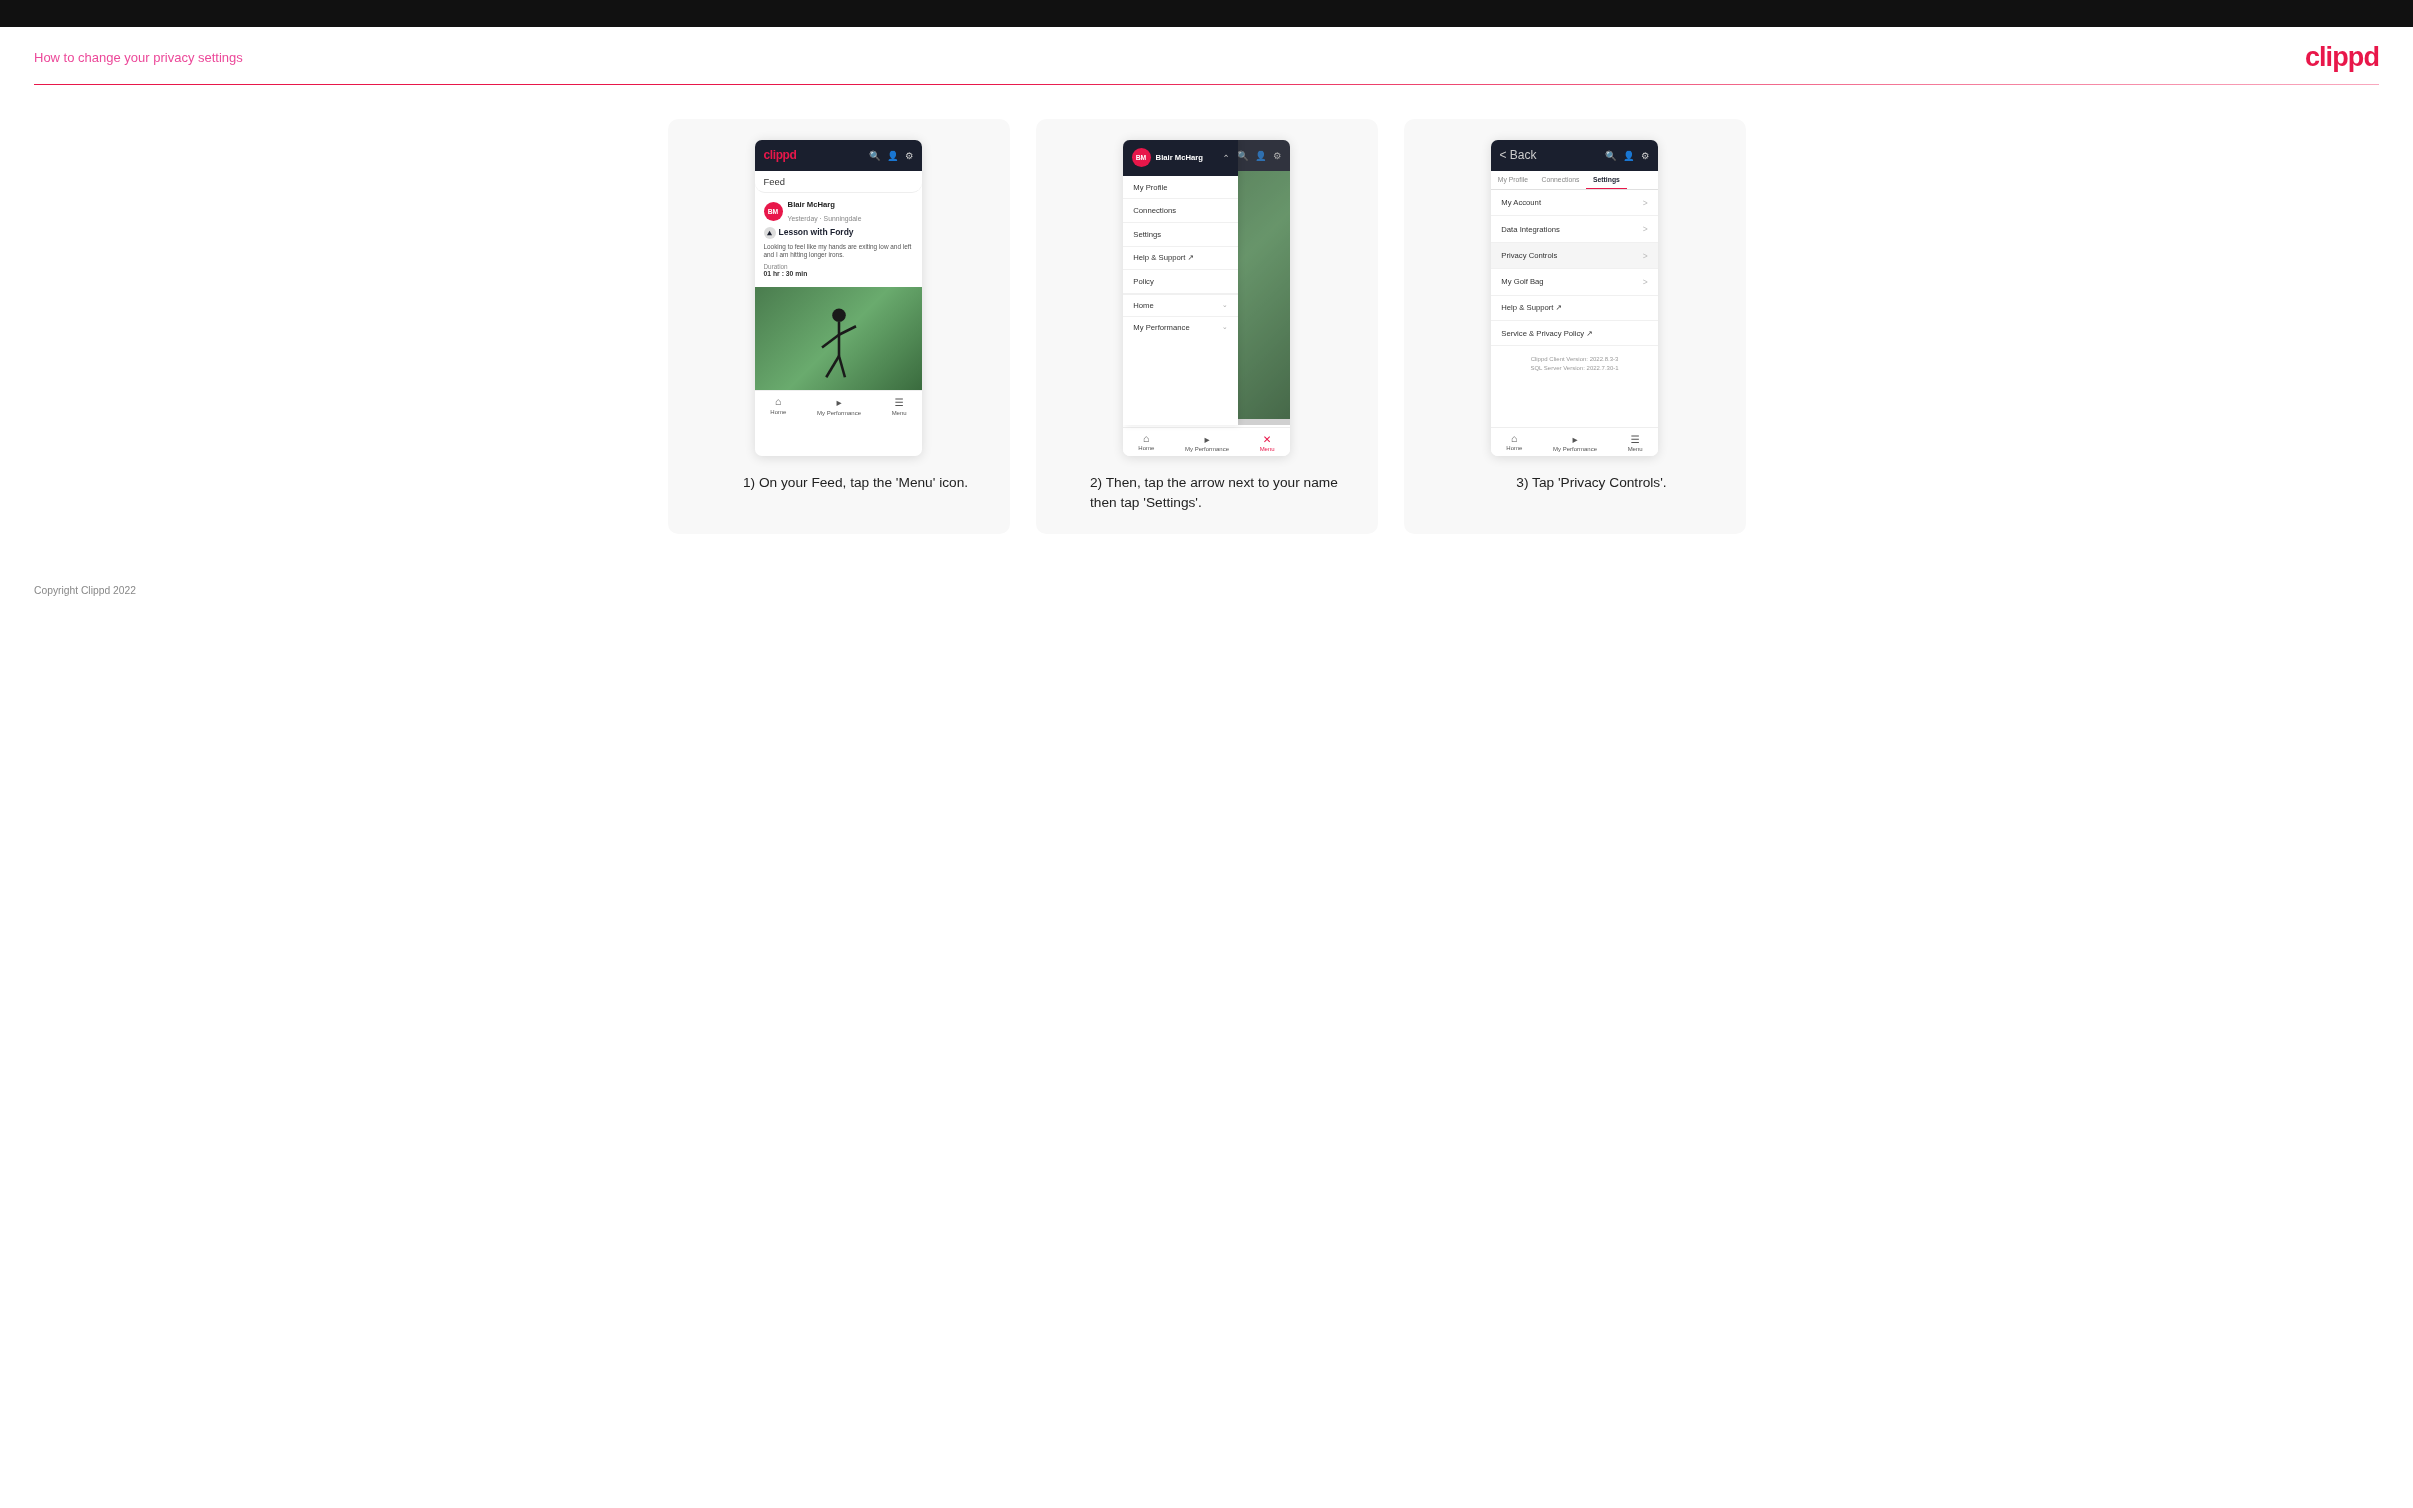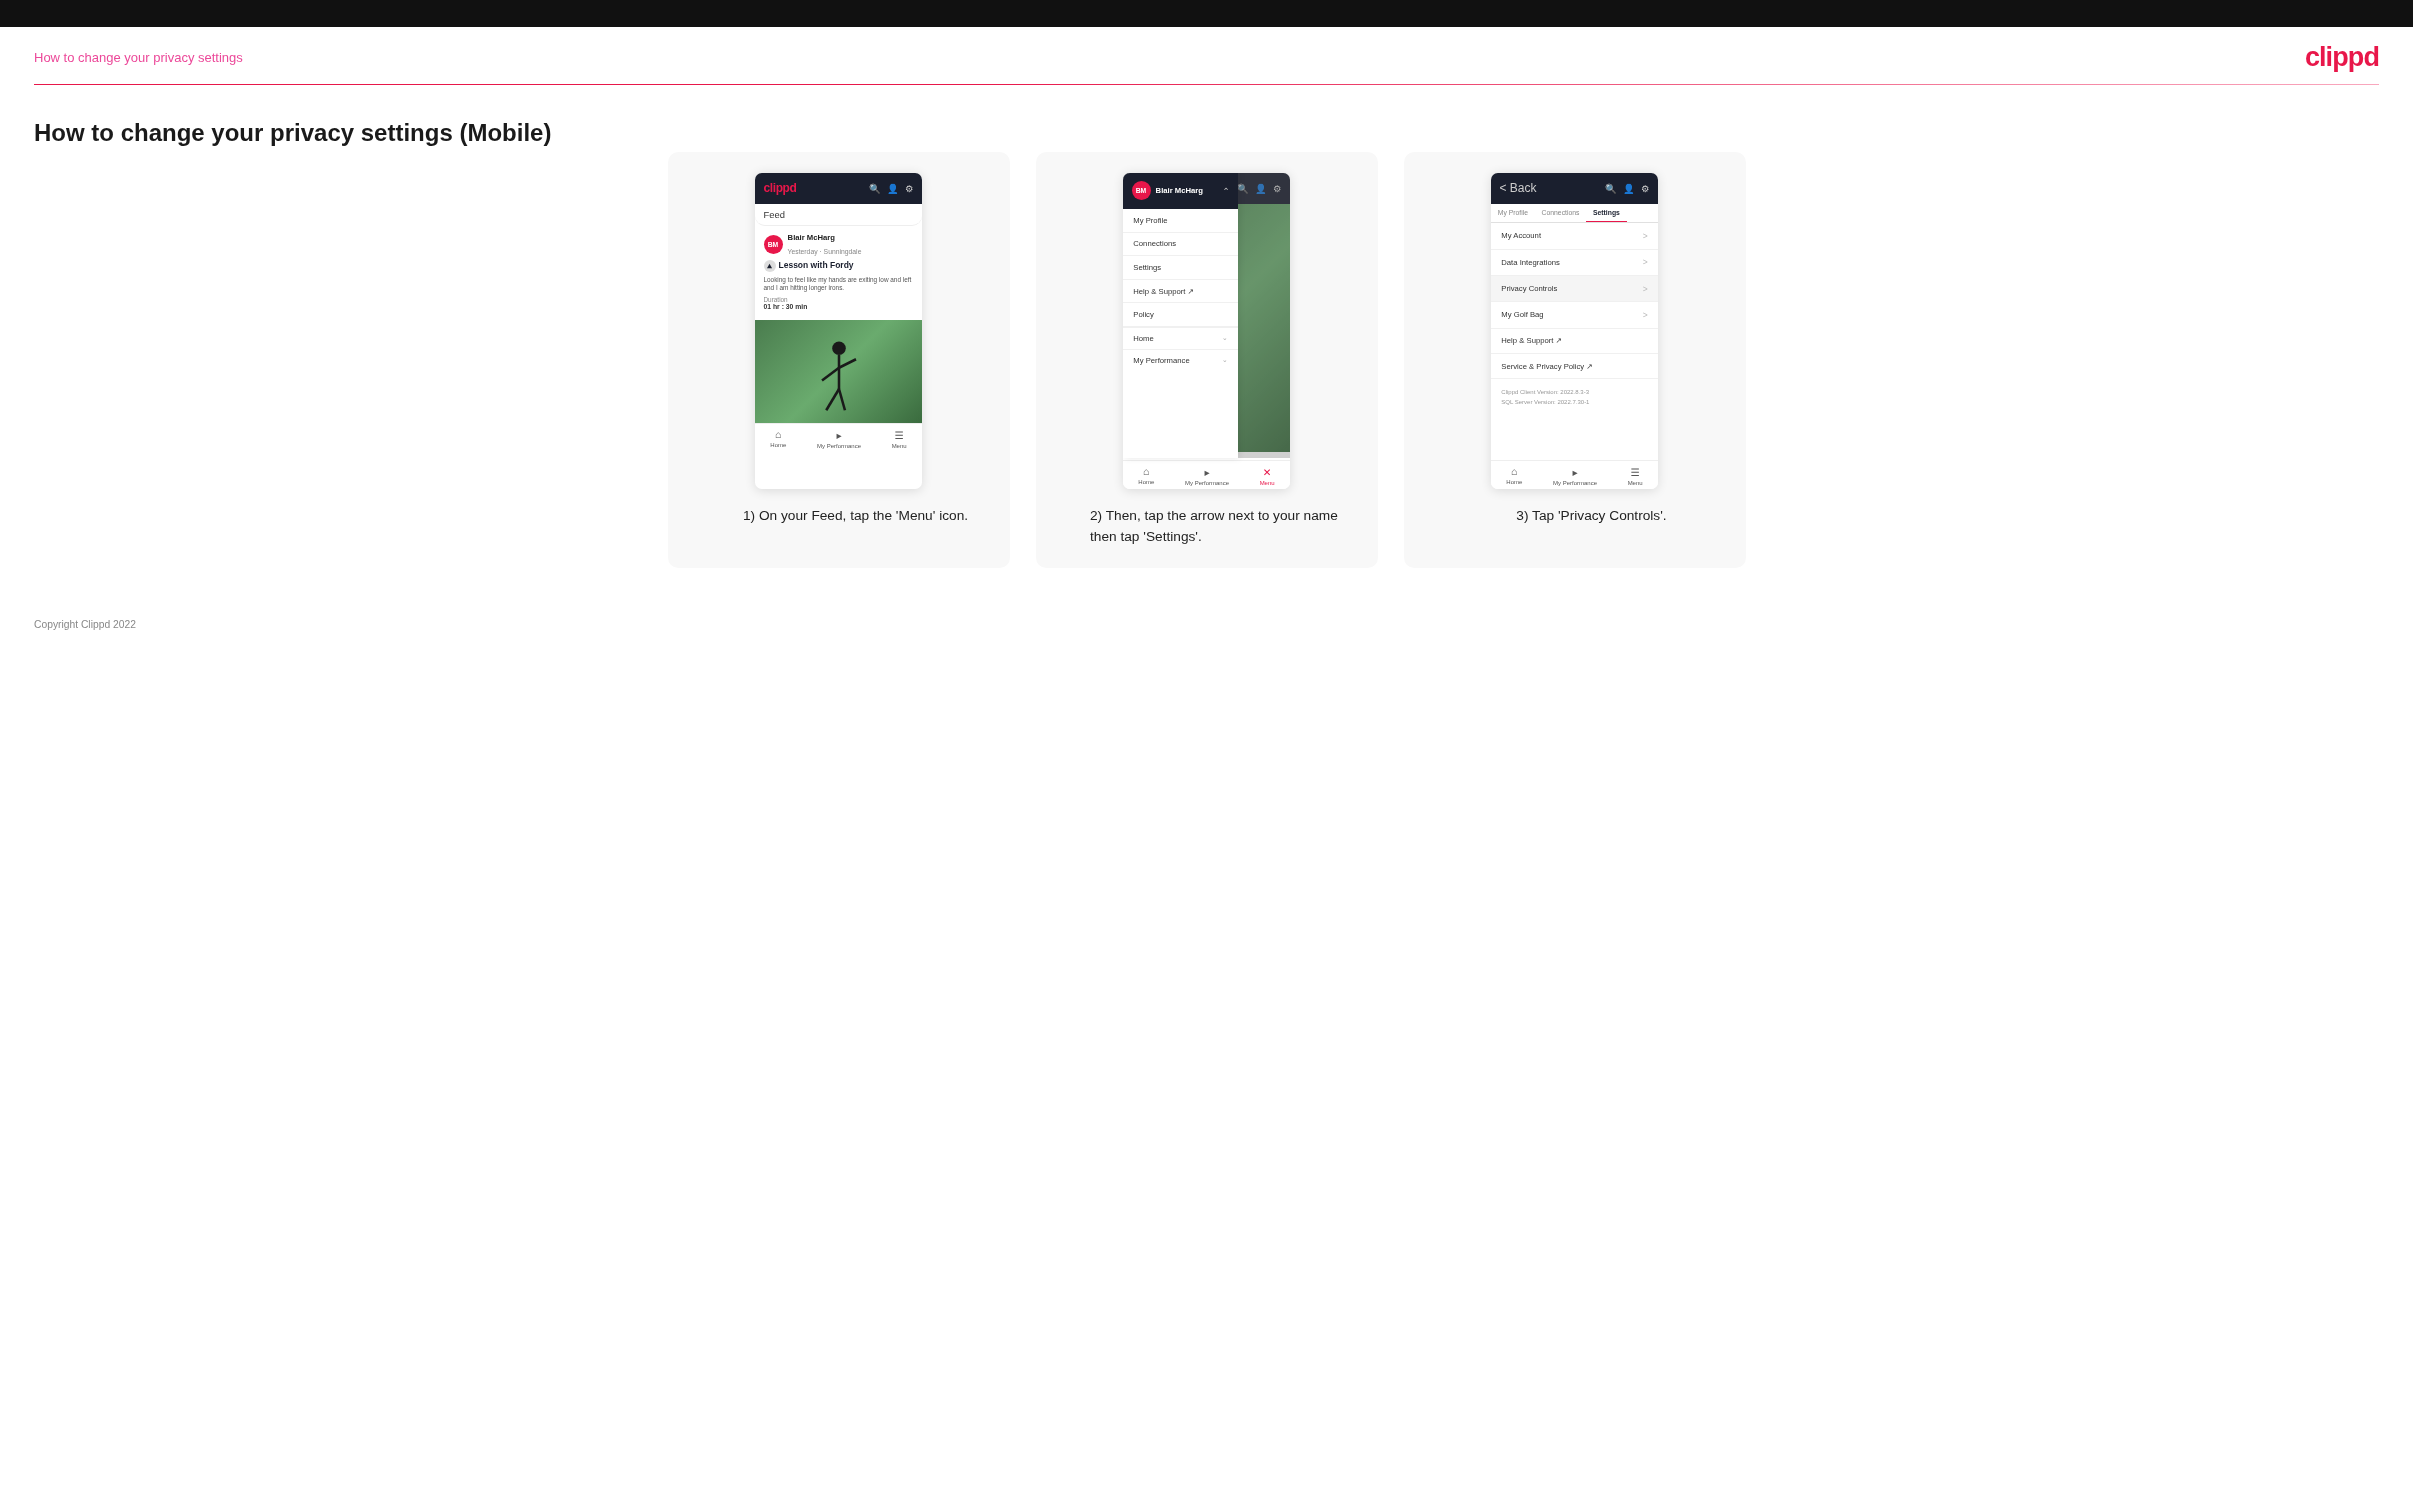--- a/index.html
+++ b/index.html
@@ -301,20 +301,21 @@
       color: #888;
       cursor: pointer;
     }
     .settings-tab.active {
       color: #1a1f2e;
       border-bottom: 1.7px solid #e8174a;
       font-weight: 600;
     }
     .settings-list {
       background: #fff;
+      text-align: center;
     }
     .settings-item {
       padding: 7.7px 10.3px;
       font-size: 7.7px;
       color: #333;
       border-bottom: 0.9px solid #f0f0f0;
       display: flex;
       align-items: center;
       justify-content: space-between;
     }
@@ -341,21 +342,20 @@
 
 <div class="top-bar"></div>
 
 <div class="header">
   <span class="header-title">How to change your privacy settings</span>
   <span class="logo">clippd</span>
 </div>
 <div class="header-divider"></div>
 
 <div class="main">
-  <h1 class="page-heading">How to change your privacy settings (Mobile)</h1>
 
   <div class="steps">
 
     <div class="step-card">
       <div class="mobile-screen">
 
         <div class="app-header">
           <span class="app-logo">clippd</span>
           <div class="app-icons">
             <span class="app-icon">🔍</span>

